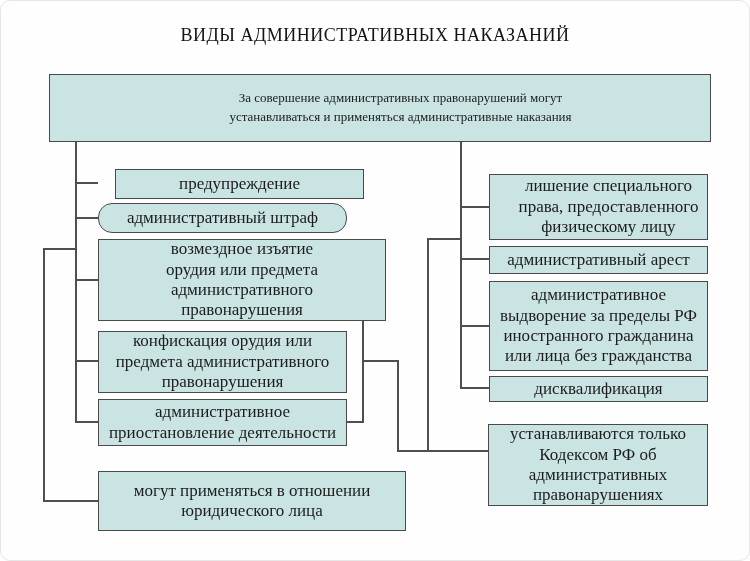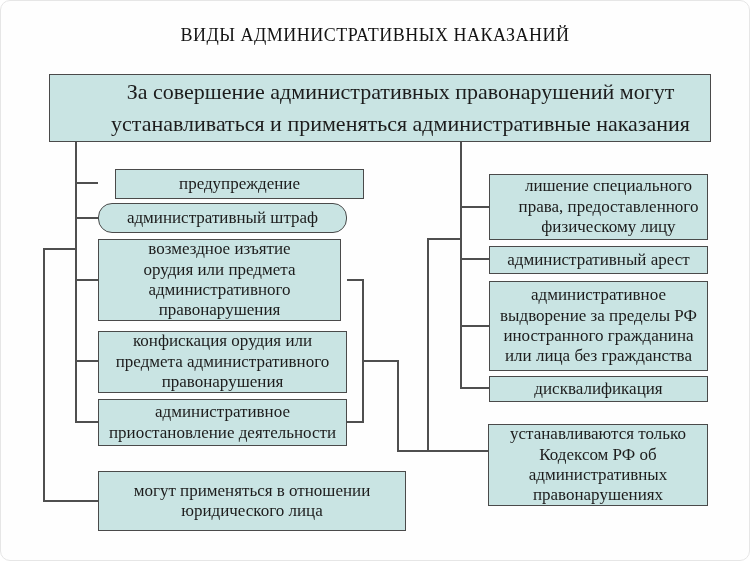--- a/index.html
+++ b/index.html
@@ -39,33 +39,33 @@
     text-align: center;
     color: #1c1c1c;
   }
   .node .lbl {
     white-space: pre-line;
     font-size: 17px;
     line-height: 1.2;
     padding: 0 4px;
   }
   .node.root .lbl {
-    font-size: 22px;
+    font-size: 13px;
     line-height: 1.45;
     margin-left: 41px;
   }
   .line {
     position: absolute;
     background: #4f4f4f;
   }
   
   .root  { left:48px;  top:73px;  width:662px; height:68px; }
   .lb1   { left:97px;  top:168px; width:249px; height:30px;margin-left:17px; }
   .lb2   { left:97px;  top:202px; width:249px; height:30px;border-radius:14px; }
-  .lb3   { left:97px;  top:238px; width:243px; height:82px; }
+  .lb3   { left:97px;  top:238px; width:288px; height:82px; }
   .lb4   { left:97px;  top:330px; width:249px; height:62px; }
   .lb5   { left:97px;  top:398px; width:249px; height:47px; }
   .legal { left:97px;  top:470px; width:308px; height:60px; }
   .rb1   { left:488px; top:173px; width:219px; height:66px;padding-left:20px; }
   .rb2   { left:488px; top:245px; width:219px; height:28px; }
   .rb3   { left:488px; top:280px; width:219px; height:90px; }
   .rb4   { left:488px; top:375px; width:219px; height:26px; }
   .code  { left:487px; top:423px; width:220px; height:82px; }
 </style>
 </head>

